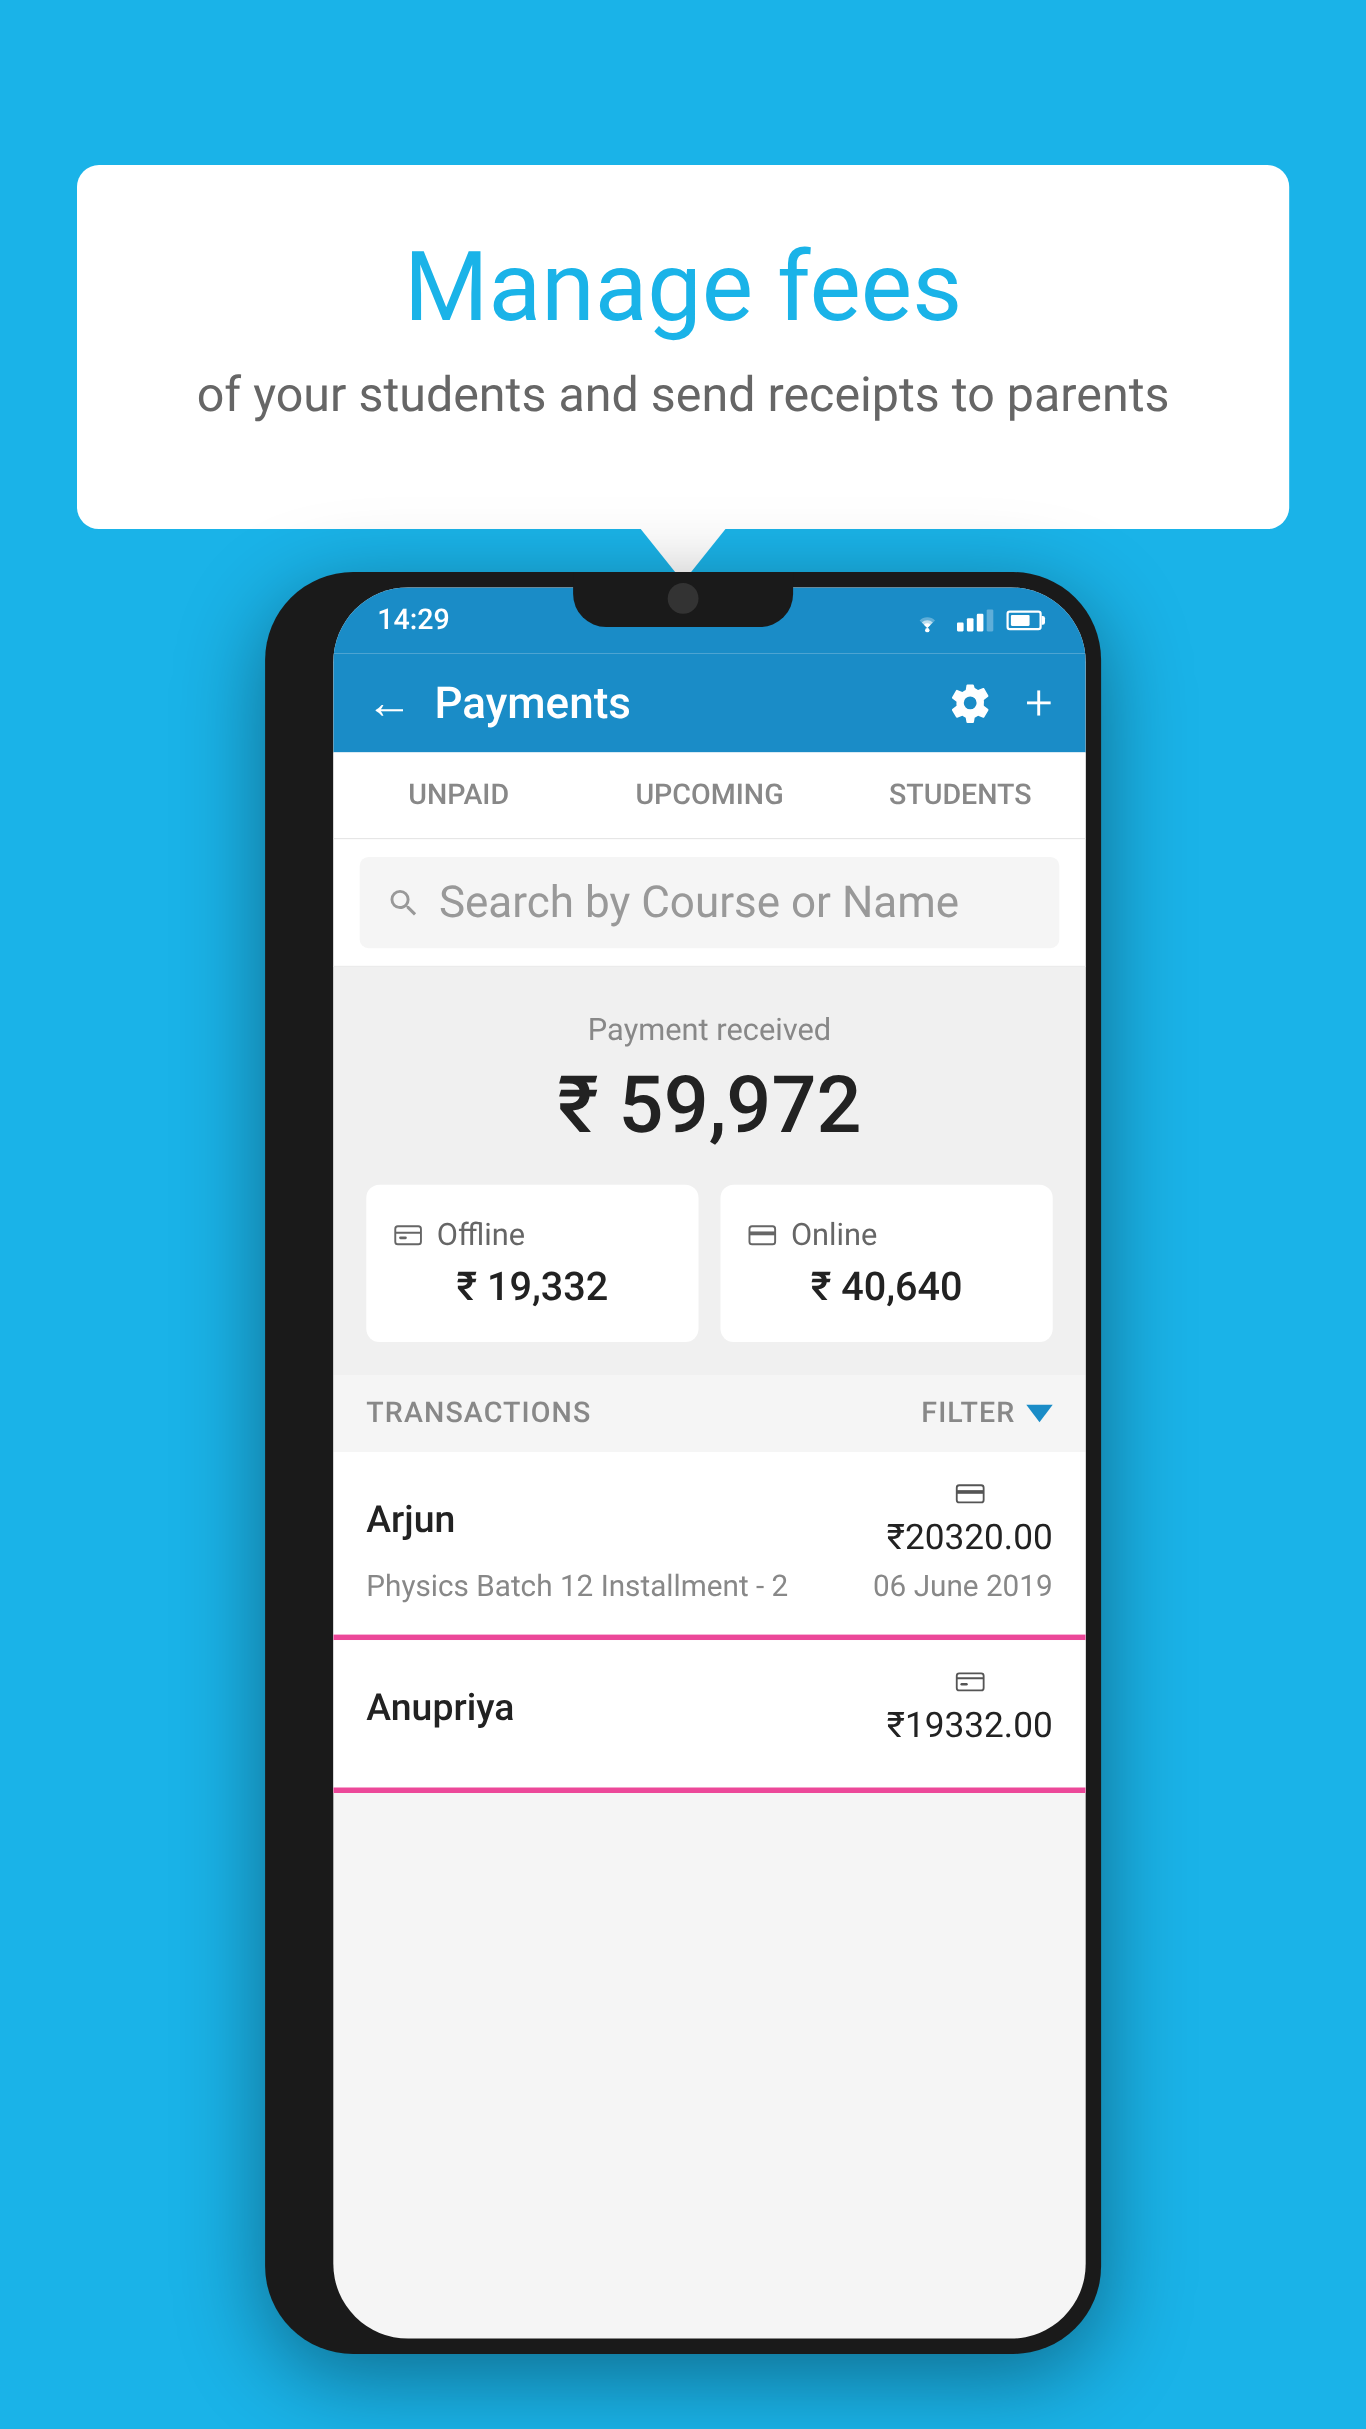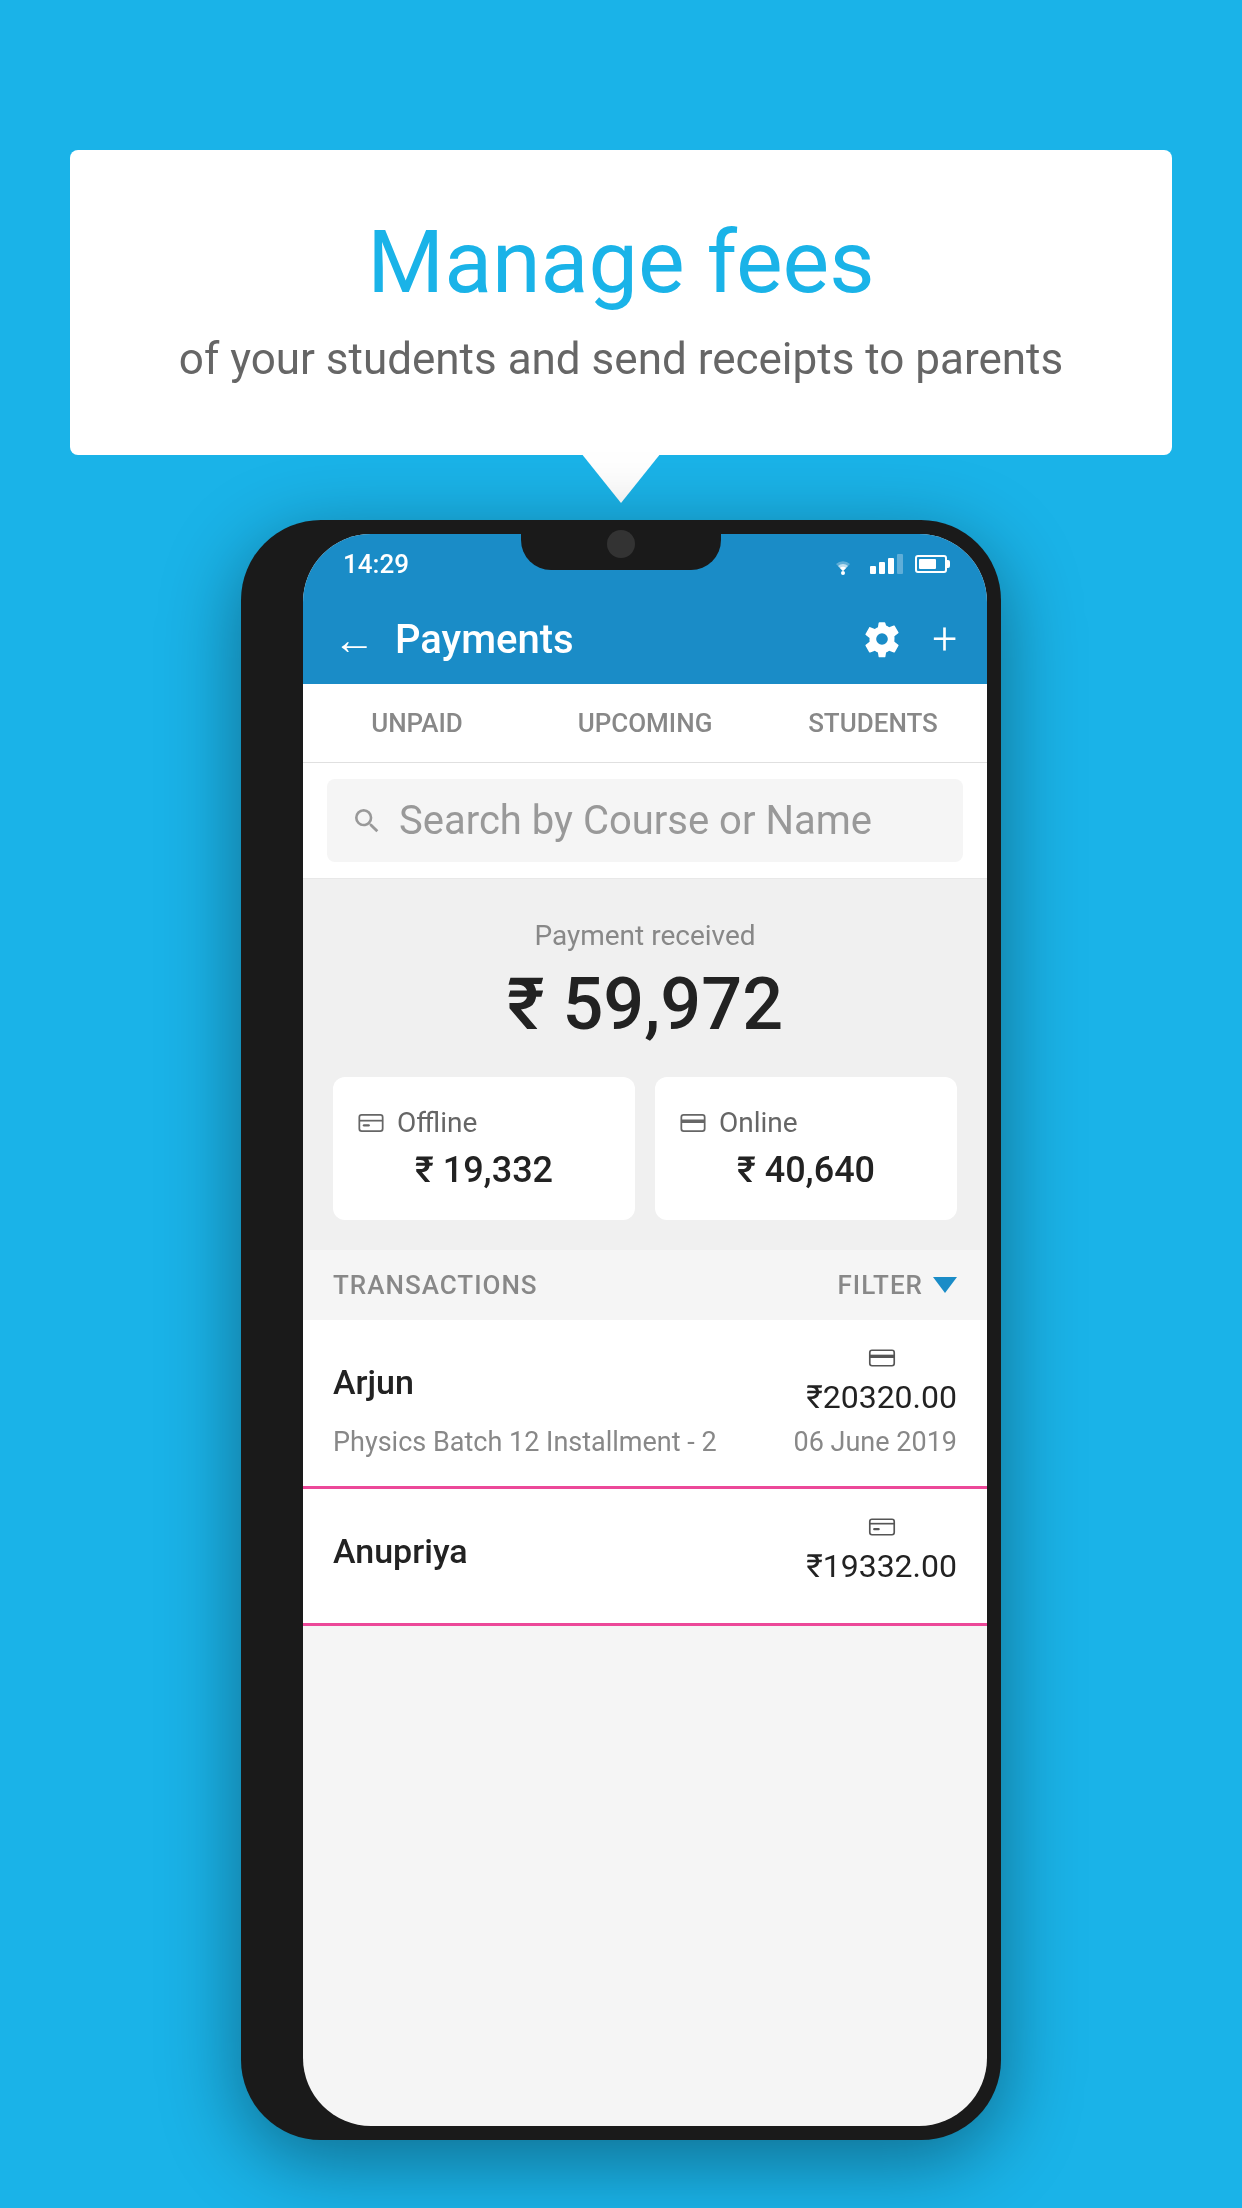--- a/index.html
+++ b/index.html
@@ -16,22 +16,22 @@
     
     .speech-bubble-container {
       position: absolute;
       top: 150px;
       left: 70px;
       right: 70px;
     }
 
     .speech-bubble {
       background: white;
-      border-radius: 8px;
-      padding: 60px 80px 70px;
+      border-radius: 20px;
+      padding: 60px 80px 96px;
       text-align: center;
       position: relative;
     }
 
     .speech-bubble::after {
       content: '';
       position: absolute;
       bottom: -48px;
       left: 50%;
       transform: translateX(-50%);
@@ -338,21 +338,21 @@
       height: 0;
       border-left: 12px solid transparent;
       border-right: 12px solid transparent;
       border-top: 16px solid #1a8cc7;
     }
 
     
     .transaction-item {
       background: white;
       padding: 28px 30px;
-      border-bottom: 3px solid #ec4899;
+      border-bottom: 5px solid #ec4899;
     }
 
     .transaction-row1 {
       display: flex;
       justify-content: space-between;
       align-items: center;
       margin-bottom: 10px;
     }
 
     .transaction-name {

